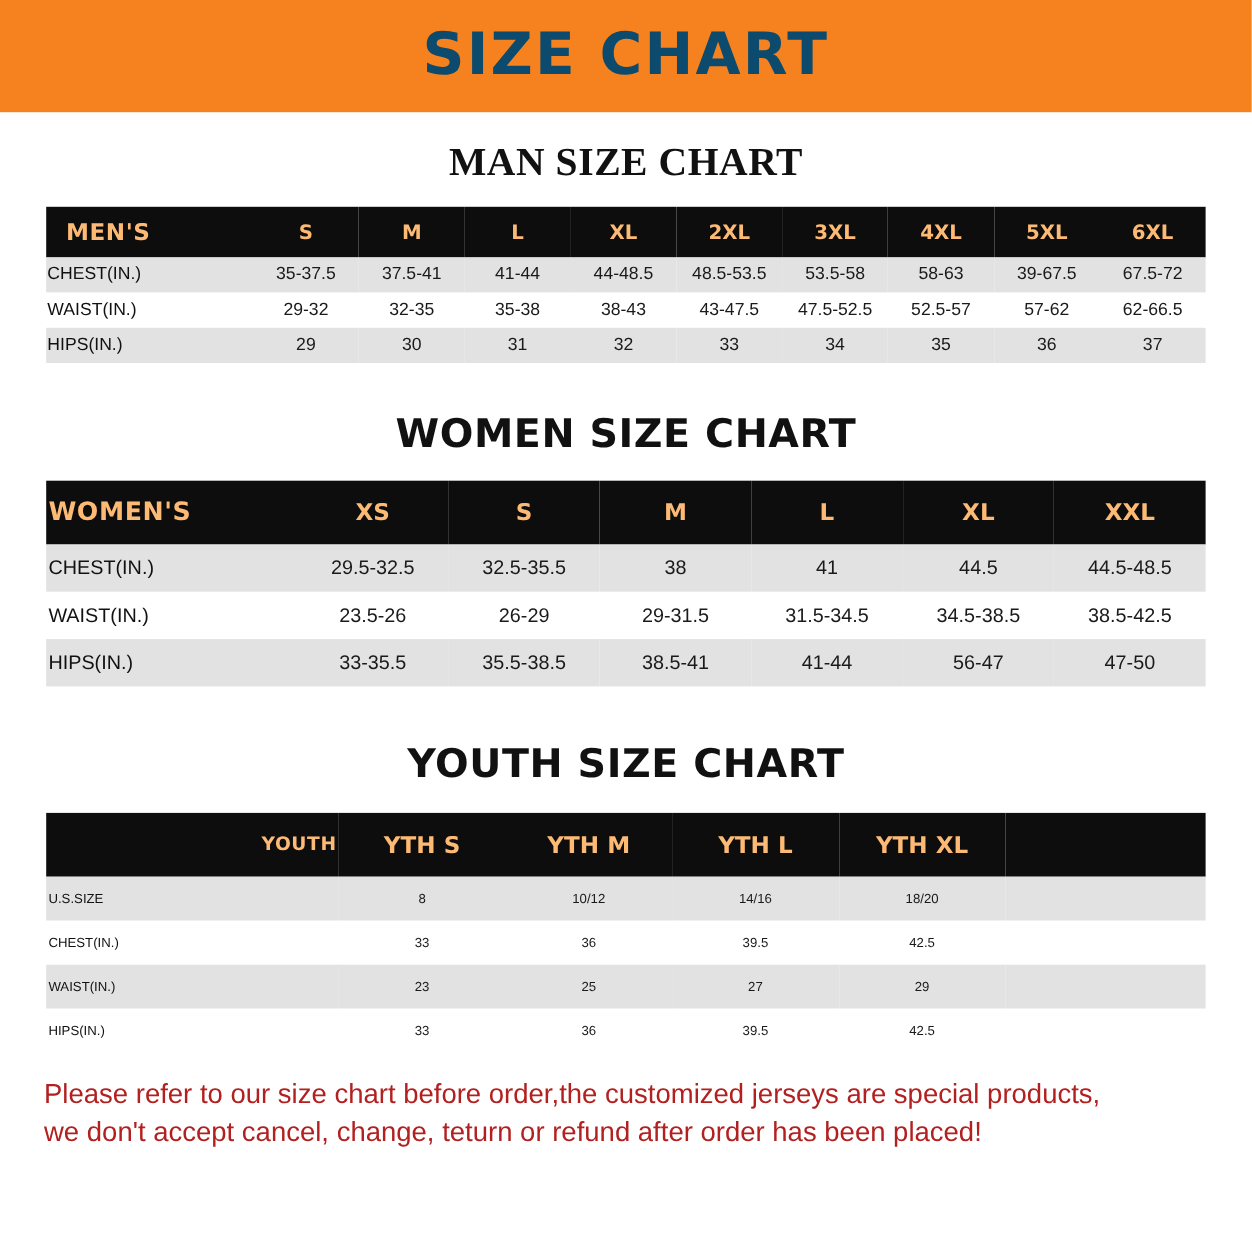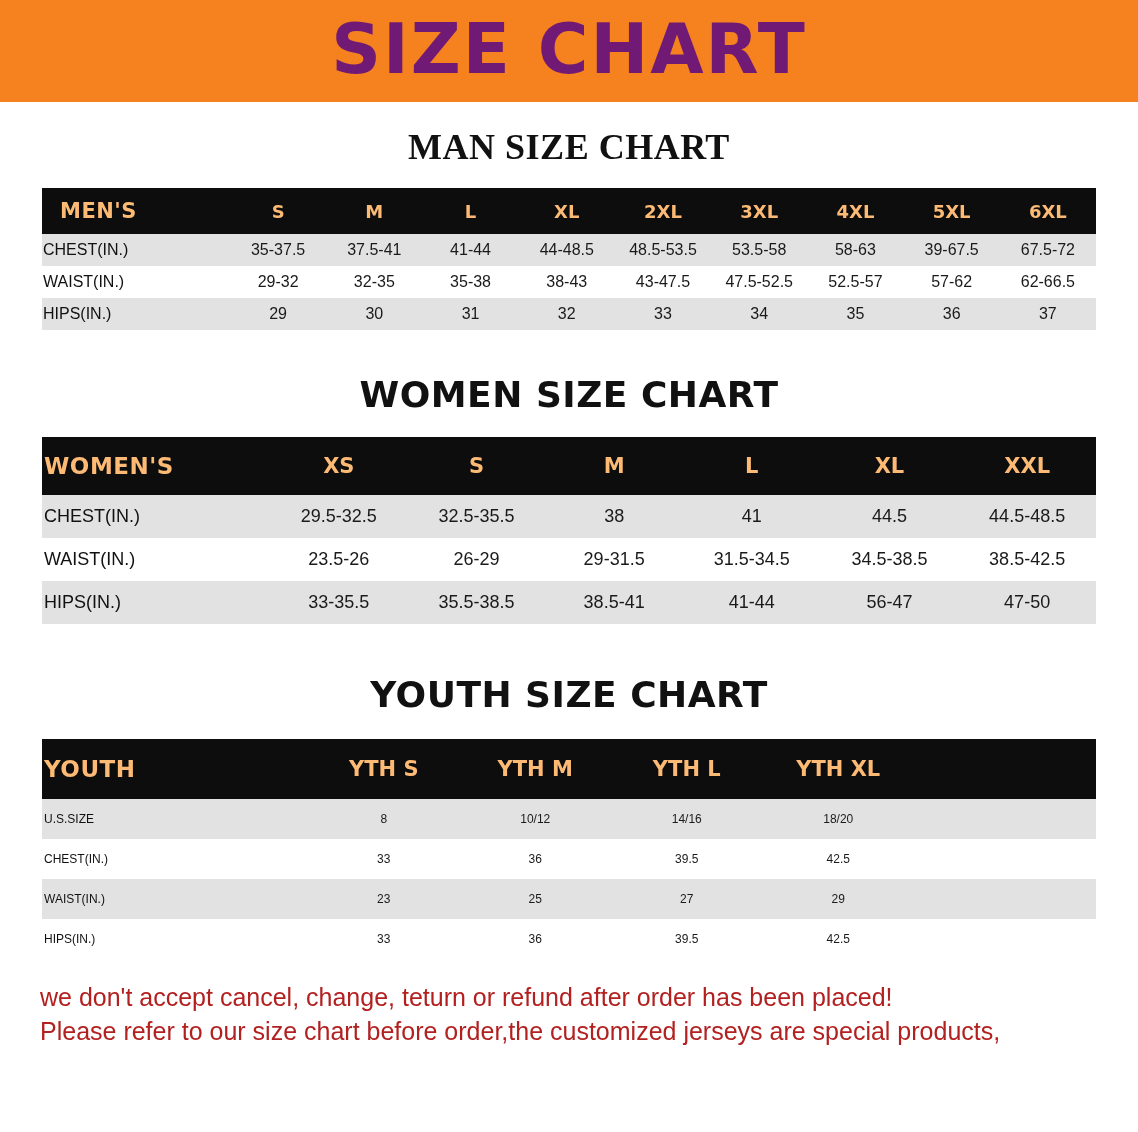--- a/index.html
+++ b/index.html
@@ -18,23 +18,23 @@
   .banner {
     height: 102px;
     background: #f5821f;
     display: flex;
     align-items: center;
     justify-content: center;
   }
   .banner-title {
     font-family: "DejaVu Sans", sans-serif;
     font-weight: bold;
-    font-size: 69px;
+    font-size: 53px;
     letter-spacing: 2px;
-    color: #701a75;
+    color: #0c4a6e;
     line-height: 1;
     margin-top: -4px;
   }
 
   
   .section-heading {
     text-align: center;
     font-family: "DejaVu Sans", sans-serif;
     font-weight: bold;
     font-size: 36px;
@@ -87,21 +87,21 @@
   
   #men-table thead th { font-size: 18px; }
   #men-table thead th.rowhead { font-size: 21px; }
   #men-table tbody td { font-size: 16px; padding: 7px 1px; }
 
   #women-table thead th { font-size: 21px; padding: 16px 2px; }
   #women-table thead th.rowhead { font-size: 23px; }
   #women-table tbody td { font-size: 18px; padding: 11px 2px; }
 
   #youth-table thead th { font-size: 21px; padding: 17px 2px; }
-  #youth-table thead th.rowhead { font-size: 23px; }
+  #youth-table thead th.rowhead { font-size: 17px; text-align: right; }
   #youth-table tbody td { font-size: 12px; padding: 13px 2px; }
 
   
   .note {
     margin: 22px 40px 0 40px;
     color: #b32020;
     font-family: "Liberation Sans", sans-serif;
     font-size: 25px;
     line-height: 1.35;
     text-align: left;
@@ -262,15 +262,15 @@
         <td>36</td>
         <td>39.5</td>
         <td>42.5</td>
         <td></td>
       </tr>
     </tbody>
   </table>
 </div>
 
 <div class="note">
+  <div>Please refer to our size chart before order,the customized jerseys are special products,</div>
   <div>we don't accept cancel, change, teturn or refund after order has been placed!</div>
-  <div>Please refer to our size chart before order,the customized jerseys are special products,</div>
 </div>
 
 </body></html>

